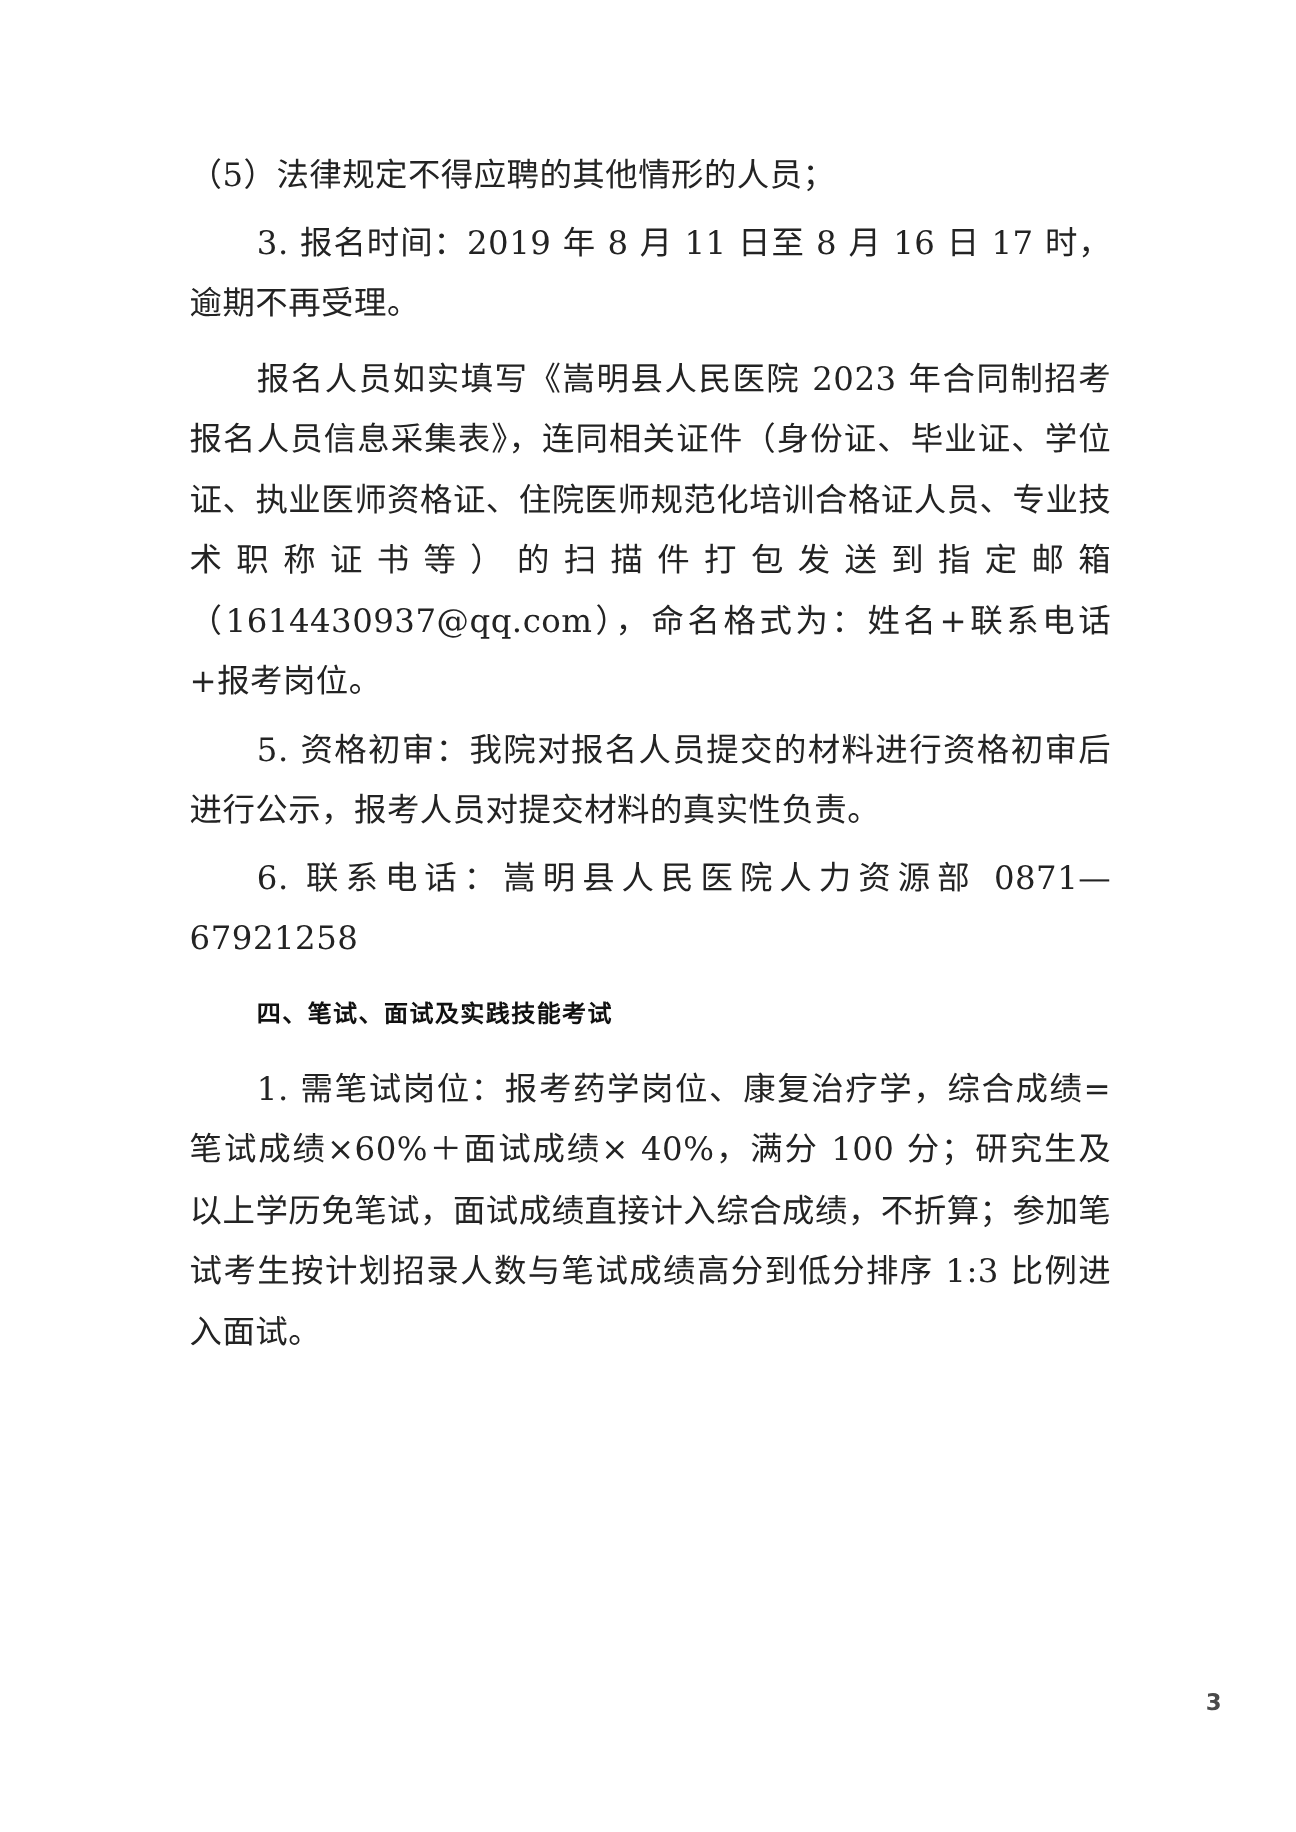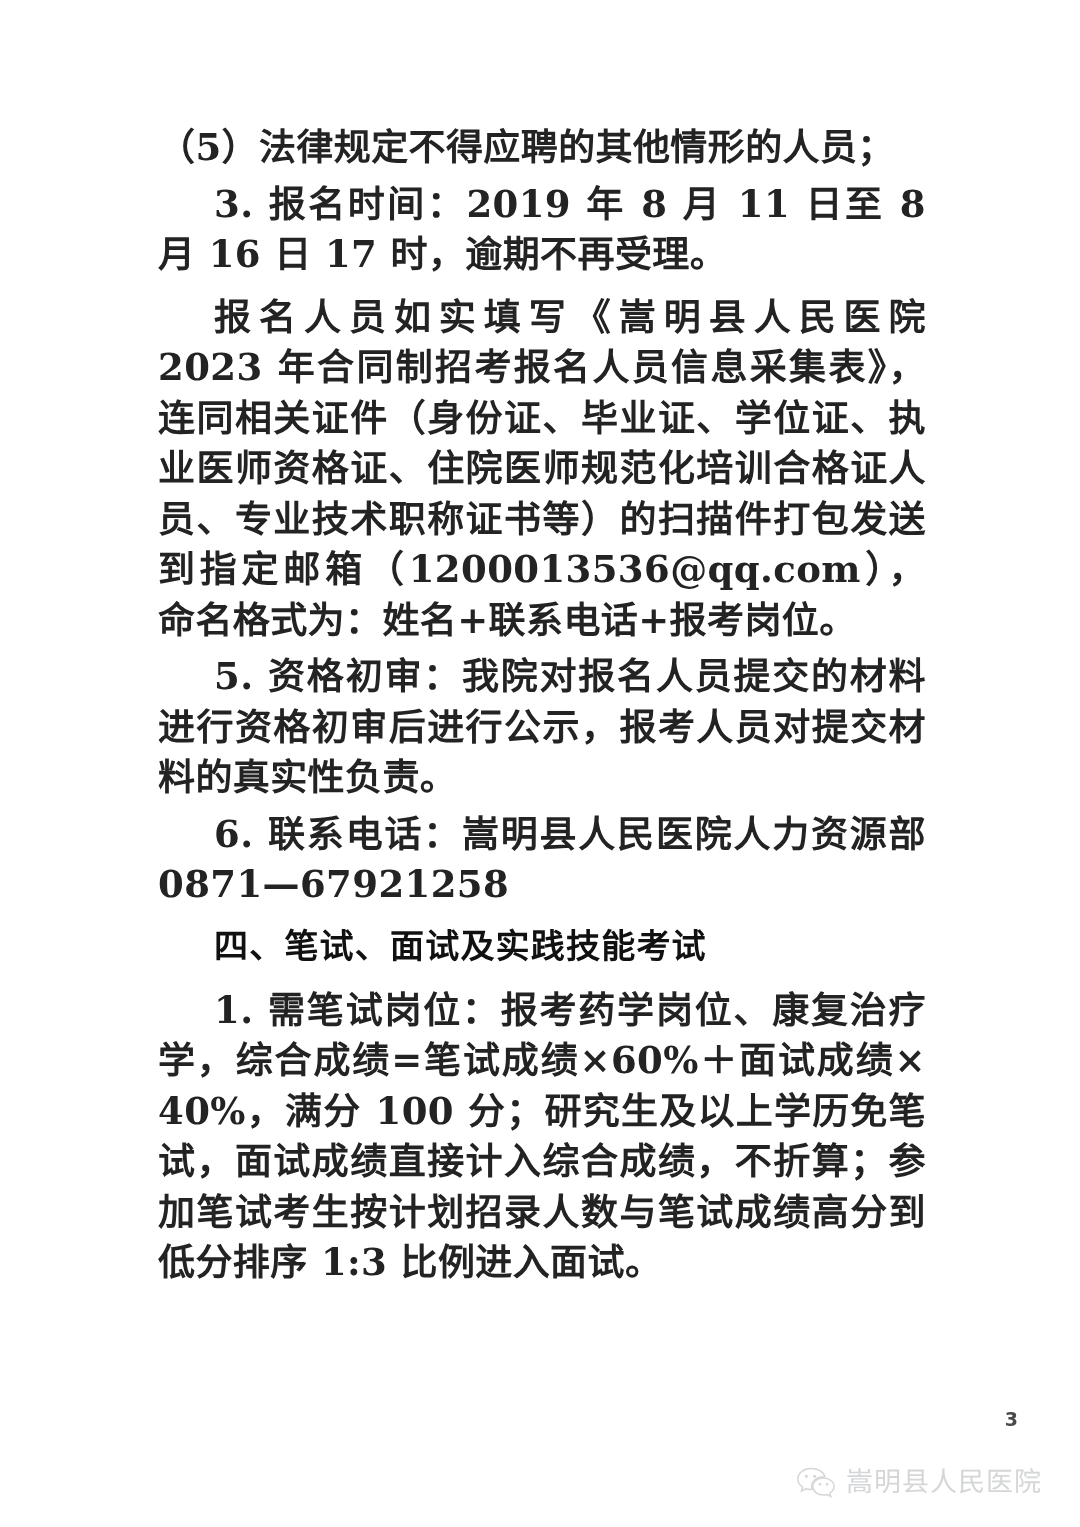--- a/index.html
+++ b/index.html
@@ -24,47 +24,47 @@
   .doc-body {
     position: absolute;
     left: 158px;
     top: 122px;
     width: 768px;
   }
 
   .para {
     margin: 0;
     padding: 0;
-    font-size: 37px;
+    font-size: 27px;
     line-height: 50.5px;
     letter-spacing: 0.4px;
     text-align: justify;
     text-justify: inter-character;
     color: #232323;
-    font-weight: 700;
+    font-weight: 400;
   }
 
   
   .indent-1 {
     text-indent: 0;
   }
   .indent-2 {
     text-indent: 56px;
   }
 
   .heading {
     margin: 0;
     padding: 0;
-    font-size: 34px;
+    font-size: 20px;
     line-height: 52px;
     text-indent: 56px;
     font-weight: 700;
     color: #111111;
     letter-spacing: 1.2px;
-    font-family: Liberation Serif, serif;
+    font-family: Liberation Sans, sans-serif;
   }
 
   .gap-sm { height: 6px; }
   .gap-md { height: 11px; }
 
   
   .page-number {
     position: absolute;
     right: 62px;
     top: 1408px;
@@ -114,21 +114,21 @@
 
     <div class="gap-sm"></div>
 
     <p class="para indent-2">3. 报名时间：2019 年 8 月 11 日至 8 月 16 日 17 时，逾期不再受理。</p>
 
     <div class="gap-sm"></div>
 
 
     <div class="gap-sm"></div>
 
-    <p class="para indent-2">报名人员如实填写《嵩明县人民医院 2023 年合同制招考报名人员信息采集表》，连同相关证件（身份证、毕业证、学位证、执业医师资格证、住院医师规范化培训合格证人员、专业技术职称证书等）的扫描件打包发送到指定邮箱（1200013536@qq.com），命名格式为：姓名+联系电话+报考岗位。</p>
+    <p class="para indent-2">报名人员如实填写《嵩明县人民医院 2023 年合同制招考报名人员信息采集表》，连同相关证件（身份证、毕业证、学位证、执业医师资格证、住院医师规范化培训合格证人员、专业技术职称证书等）的扫描件打包发送到指定邮箱（1614430937@qq.com），命名格式为：姓名+联系电话+报考岗位。</p>
 
     <div class="gap-sm"></div>
 
     <p class="para indent-2">5. 资格初审：我院对报名人员提交的材料进行资格初审后进行公示，报考人员对提交材料的真实性负责。</p>
 
     <div class="gap-sm"></div>
 
     <p class="para indent-2">6. 联系电话：嵩明县人民医院人力资源部 0871—67921258</p>
 
     <div class="gap-md"></div>
@@ -142,25 +142,14 @@
 
     <p class="para indent-2">1. 需笔试岗位：报考药学岗位、康复治疗学，综合成绩=笔试成绩×60%＋面试成绩× 40%，满分 100 分；研究生及以上学历免笔试，面试成绩直接计入综合成绩，不折算；参加笔试考生按计划招录人数与笔试成绩高分到低分排序 1:3 比例进入面试。</p>
 
     <div class="gap-sm"></div>
 
 
   </div>
 
   <div class="page-number">3</div>
 
-  <div class="watermark">
-    <svg class="watermark-icon" viewBox="0 0 44 34" aria-hidden="true">
-      <path d="M16.2 2.2C8.3 2.2 2.0 7.4 2.0 13.7c0 3.6 2.1 6.8 5.3 8.9l-1.4 4.3 4.9-2.5c1.7 0.5 3.5 0.8 5.4 0.8 0.5 0 1.0 0 1.4-0.1 -0.3-0.9-0.4-1.9-0.4-2.9 0-6.1 5.9-11.0 13.2-11.0 0.5 0 1.0 0 1.4 0.1C30.7 6.1 24.1 2.2 16.2 2.2z" fill="none" stroke="#d4d6d8" stroke-width="1.6"></path>
-      <circle cx="11.4" cy="10.6" r="1.7" fill="#d4d6d8"></circle>
-      <circle cx="20.6" cy="10.6" r="1.7" fill="#d4d6d8"></circle>
-      <path d="M42.0 22.0c0-5.2-5.3-9.4-11.8-9.4 -6.5 0-11.8 4.2-11.8 9.4 0 5.2 5.3 9.4 11.8 9.4 1.4 0 2.8-0.2 4.0-0.6l4.0 2.1 -1.1-3.5C39.9 27.4 42.0 24.9 42.0 22.0z" fill="none" stroke="#d4d6d8" stroke-width="1.6"></path>
-      <circle cx="26.4" cy="19.6" r="1.4" fill="#d4d6d8"></circle>
-      <circle cx="34.2" cy="19.6" r="1.4" fill="#d4d6d8"></circle>
-    </svg>
-    <span class="watermark-label">嵩明县人民医院</span>
-  </div>
 
 </div>
 
 </body></html>

